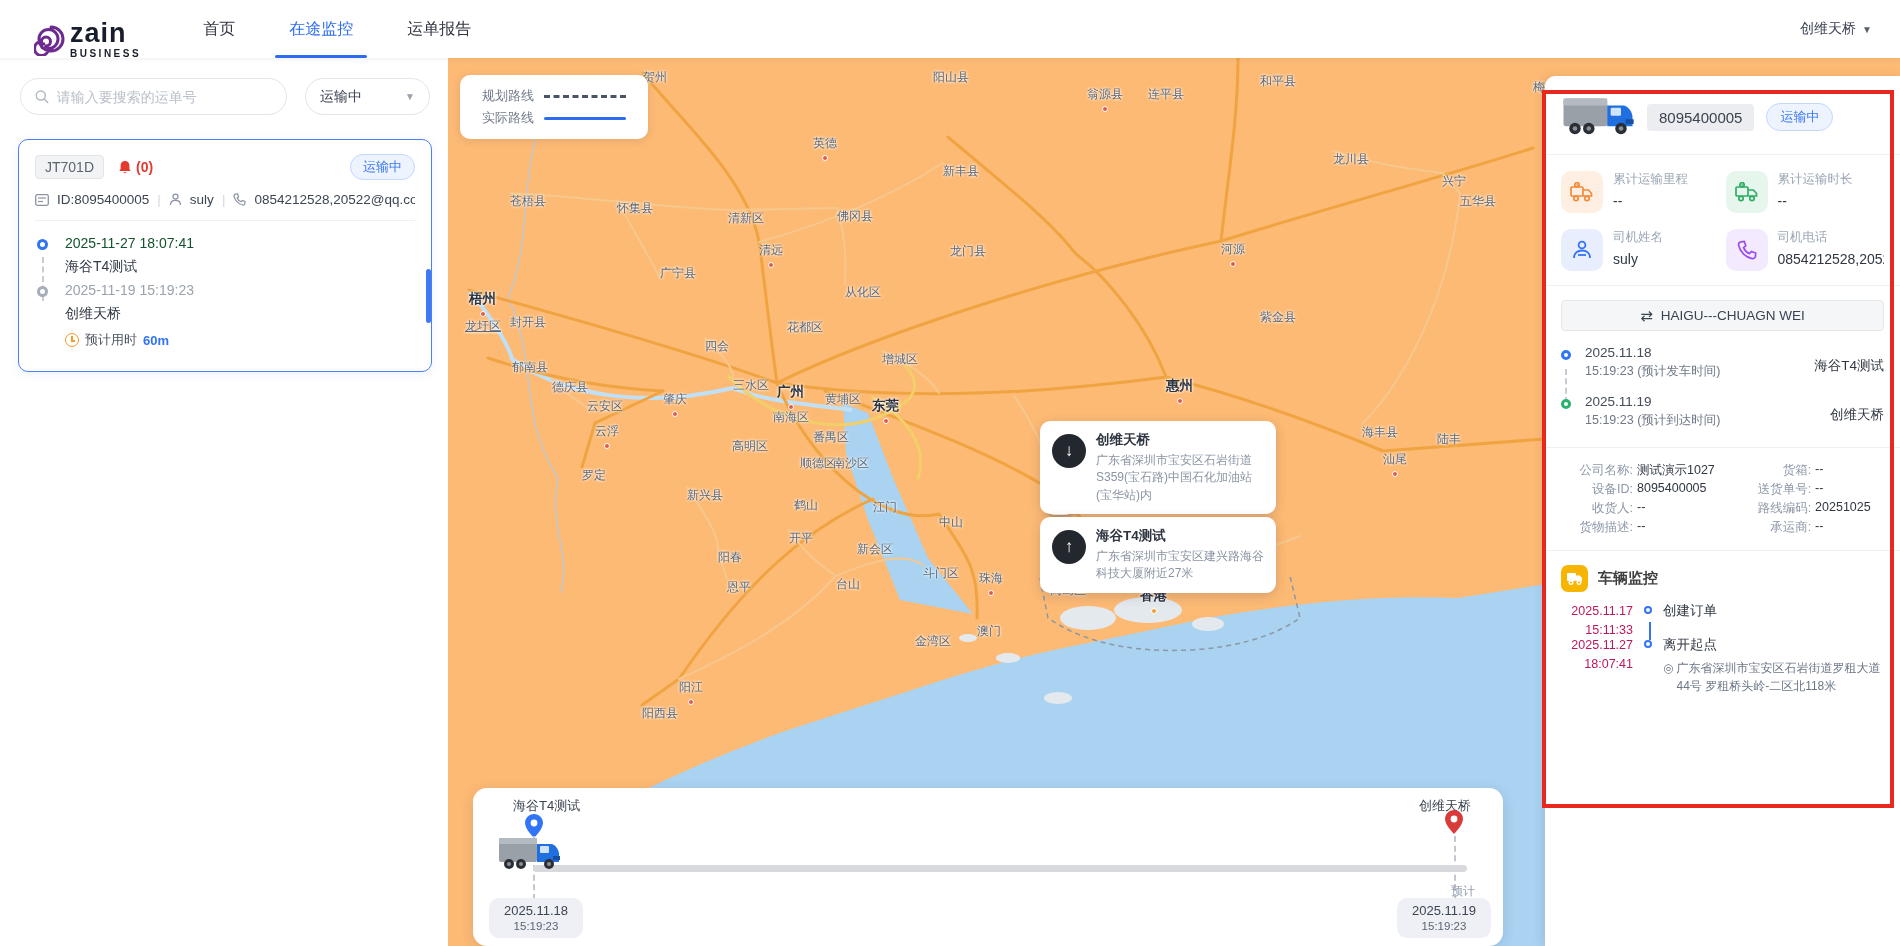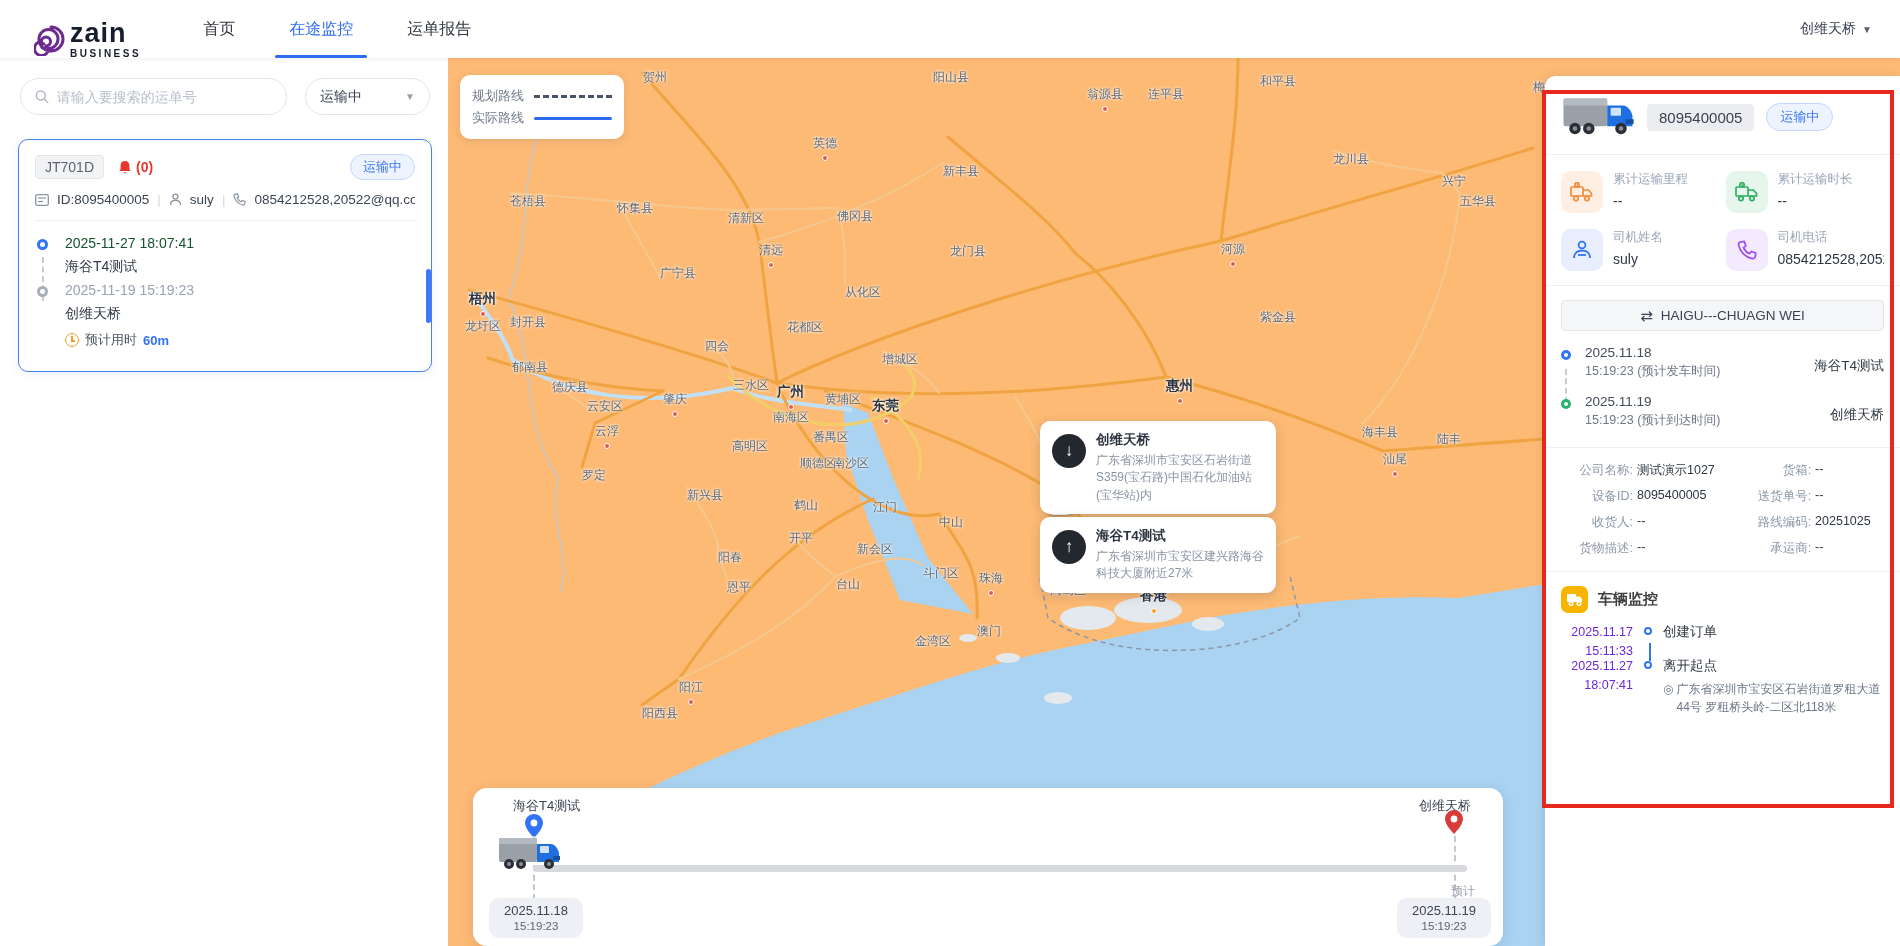--- a/index.html
+++ b/index.html
@@ -58,22 +58,22 @@
   .sb-scrollthumb { position:absolute; right:17px; top:211px; width:5px; height:54px; border-radius:3px; background:#3f79f3; }
 
   
   .map { position:absolute; left:448px; top:58px; width:1452px; height:888px; background:#fdba74; overflow:hidden; }
   .map svg.base { position:absolute; left:0; top:0; }
   .mlabel { position:absolute; font-size:12px; color:#5c6675; white-space:nowrap; transform:translate(0,0); text-shadow:0 0 3px #fff,0 0 3px #fff; }
   .mlabel.bold { font-size:13.5px; font-weight:700; color:#2c3340; }
   .mdot { position:absolute; left:50%; bottom:-9px; width:6px; height:6px; margin-left:-3px; border-radius:50%; background:#e4584a; border:1px solid #fff; }
   .mdot.orange { background:#f59f2f; }
 
-  .legend { position:absolute; left:12px; top:17px; width:164px; background:#fff; border-radius:10px;
-    box-shadow:0 2px 8px rgba(30,40,70,.12); padding:10px 12px; z-index:10; }
+  .legend { position:absolute; left:12px; top:17px; width:188px; background:#fff; border-radius:10px;
+    box-shadow:0 2px 8px rgba(30,40,70,.12); padding:10px 22px; z-index:10; }
   .legend-row { display:flex; align-items:center; gap:10px; height:22px; font-size:13px; color:#707a88; }
   .dash-line { flex:1; border-top:3px dashed #4a5468; }
   .solid-line { flex:1; height:3px; background:#2d6cf0; border-radius:2px; }
 
   .mpopup { position:absolute; width:236px; background:#fff; border-radius:10px; box-shadow:0 3px 12px rgba(30,40,70,.18);
     padding:10px 12px; display:flex; gap:10px; z-index:12; }
   .mpopup-ic { flex:none; width:34px; height:34px; border-radius:50%; background:#23272e; color:#fff; display:flex;
     align-items:center; justify-content:center; font-size:17px; margin-top:3px; }
   .mpopup-title { font-size:13.5px; color:#2e3540; font-weight:700; }
   .mpopup-addr { font-size:12px; color:#8a94a3; line-height:1.45; margin-top:3px; }
@@ -113,29 +113,29 @@
     display:flex; align-items:center; justify-content:center; gap:8px; font-size:13.5px; color:#3a4350; cursor:pointer; }
   .rp-route-ic { color:#3a4350; font-size:15px; }
   .rp-sched { padding:14px 16px 4px; }
   .rp-se { position:relative; padding-left:24px; margin-bottom:14px; }
   .rp-se-dot { position:absolute; left:0; top:5px; width:10px; height:10px; border-radius:50%; background:#fff; border:3px solid #3274f6; }
   .rp-se-dot.green { border-color:#27b36b; }
   .rp-se-line { position:absolute; left:4px; top:24px; height:34px; border-left:2px dashed #c6ccd4; }
   .rp-se-date { font-size:13.5px; color:#434c59; }
   .rp-se-time { font-size:12.5px; color:#6e7886; margin-top:3px; }
   .rp-se-place { position:absolute; right:0; top:12px; font-size:13.5px; color:#2f3742; }
-  .rp-info { display:grid; grid-template-columns:57% 43%; gap:9px 0; padding:14px 16px; }
+  .rp-info { display:grid; grid-template-columns:57% 43%; gap:2px 0; padding:14px 16px; }
   .rp-info-cell { display:flex; font-size:12.5px; }
   .rp-info-cell .lb { color:#8d98a8; width:72px; text-align:right; flex:none; }
   .rp-info-cell.narrow .lb { width:66px; }
   .rp-info-cell .vl { color:#2f3742; margin-left:4px; white-space:nowrap; }
   .rp-mon-title { display:flex; align-items:center; gap:10px; padding:14px 16px 10px; font-size:15px; font-weight:700; color:#404040; }
   .rp-mon-ic { width:27px; height:27px; border-radius:7px; background:#f7b500; display:flex; align-items:center; justify-content:center; }
   .rp-ev { position:relative; padding:0 16px 6px 118px; min-height:34px; }
-  .rp-ev-when { position:absolute; left:16px; top:0; width:72px; text-align:right; font-size:12.5px; color:#6d28d9; line-height:1.5; }
+  .rp-ev-when { position:absolute; left:16px; top:0; width:72px; text-align:right; font-size:12.5px; color:#be185d; line-height:1.5; }
   .rp-ev-dot { position:absolute; left:99px; top:4px; width:8px; height:8px; border-radius:50%; background:#fff; border:2.5px solid #3274f6; }
   .rp-ev-line { position:absolute; left:104px; top:20px; height:18px; border-left:2px solid #3274f6; }
   .rp-ev-title { font-size:13.5px; color:#2f3742; }
   .rp-ev-addr { font-size:12px; color:#6b7686; line-height:1.5; margin-top:5px; display:flex; gap:3px; }
   .rp-ev-addr .tgt { color:#6b7686; flex:none; }
 
   .red-annot { position:absolute; left:1542px; top:90px; width:352px; height:718px; border:4px solid #e8281e; z-index:55; pointer-events:none; }
 
   .truck-img { display:block; }
 </style>
@@ -308,21 +308,21 @@
       <div class="mlabel" style="left: 169px; top: 142px;">怀集县</div>
       <div class="mlabel" style="left: 280px; top: 152px;">清新区</div>
       <div class="mlabel" style="left: 389px; top: 150px;">佛冈县</div>
       <div class="mlabel" style="left: 311px; top: 184px;">清远<i class="mdot"></i></div>
       <div class="mlabel" style="left: 773px; top: 183px;">河源<i class="mdot"></i></div>
       <div class="mlabel" style="left: 502px; top: 185px;">龙门县</div>
       <div class="mlabel" style="left: 212px; top: 207px;">广宁县</div>
       <div class="mlabel bold" style="left: 21px; top: 232px;">梧州<i class="mdot"></i></div>
       <div class="mlabel" style="left: 812px; top: 251px;">紫金县</div>
       <div class="mlabel" style="left: 397px; top: 226px;">从化区</div>
-      <div class="mlabel" style="left: 17px; top: 260px;">龙圩区</div>
+      <div class="mlabel" style="left: 17px; top: 260px; text-decoration: underline;">龙圩区</div>
       <div class="mlabel" style="left: 62px; top: 256px;">封开县</div>
       <div class="mlabel" style="left: 339px; top: 261px;">花都区</div>
       <div class="mlabel" style="left: 257px; top: 280px;">四会</div>
       <div class="mlabel" style="left: 434px; top: 293px;">增城区</div>
       <div class="mlabel" style="left: 64px; top: 301px;">郁南县</div>
       <div class="mlabel" style="left: 104px; top: 321px;">德庆县</div>
       <div class="mlabel" style="left: 285px; top: 319px;">三水区</div>
       <div class="mlabel bold" style="left: 329px; top: 325px;">广州<i class="mdot"></i></div>
       <div class="mlabel" style="left: 377px; top: 333px;">黄埔区</div>
       <div class="mlabel bold" style="left: 424px; top: 339px;">东莞<i class="mdot"></i></div>

